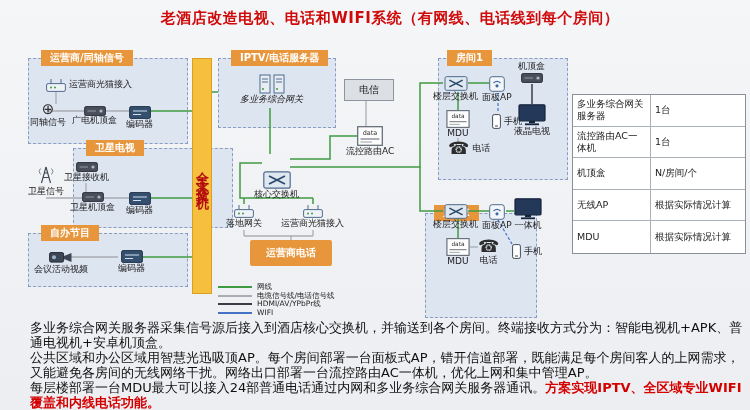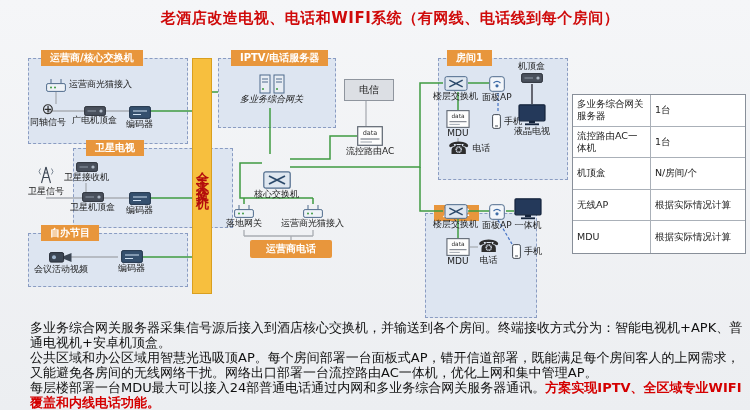--- a/index.html
+++ b/index.html
@@ -8,21 +8,21 @@
   .title { position:absolute; top:9px; left:0; width:100%; text-align:center; font-size:15px; font-weight:bold; color:#cf0a0a; letter-spacing:.5px;margin-left:15px; }
   .diagram { position:absolute; top:52px; left:0; width:750px; height:266px; }
   .group { position:absolute; background:#dde5f1; border:1.6px dashed #8a9cc2; z-index:0; }
   .ghead { position:absolute; top:-9px; left:12px; background:#e8963c; color:#fff; font-size:10px; font-weight:bold; line-height:1; padding:3px 9px; white-space:nowrap; z-index:4; }
   .wires { position:absolute; left:0; top:0; z-index:1; }
   .node { position:absolute; display:flex; flex-direction:column; align-items:center; gap:1px; z-index:3; }
   .node.row { flex-direction:row; gap:3px; }
   .nlabel { font-size:9px; line-height:1.1; color:#1c1c1c; white-space:nowrap; text-align:center; }
   .vbar { position:absolute; left:192px; top:6px; width:20px; height:236px; background:#f7bf3e; border:1px solid #d99f1f; color:#b40d0d; font-size:13px; font-weight:bold; writing-mode:vertical-rl; text-orientation:upright; display:flex; align-items:center; justify-content:center; letter-spacing:5px; z-index:2; }
   .graybox { position:absolute; left:344px; top:27px; width:50px; height:22px; background:#dcdfe4; border:1px solid #8f959e; font-size:10px; color:#222; display:flex; align-items:center; justify-content:center; z-index:2; }
-  .orangebox { position:absolute; left:250px; top:188px; width:82px; height:18px; background:#e8963c; border-radius:2px; color:#fff; font-size:10px; font-weight:bold; display:flex; align-items:center; justify-content:center; z-index:2;text-align:right; }
+  .orangebox { position:absolute; left:250px; top:188px; width:82px; height:26px; background:#e8963c; border-radius:2px; color:#fff; font-size:10px; font-weight:bold; display:flex; align-items:center; justify-content:center; z-index:2;text-align:right; }
   .glyph-phone { font-size:17px; line-height:1; color:#2d2d2d; }
   .glyph-coax { font-size:15px; line-height:1; color:#2d2d2d; }
   .spec { position:absolute; left:572px; top:42px; width:174px; border:1px solid #888f99; background:#fff; display:grid; grid-template-columns:78px 94px; grid-auto-rows:31.5px; z-index:2; }
   .spec .cell { border-right:1px solid #aab0b8; border-bottom:1px solid #aab0b8; font-size:9.5px; color:#222; padding:2px 4px; display:flex; align-items:center; line-height:1.25; }
   .spec .cell:nth-child(2n) { border-right:none; }
   .spec .cell:nth-last-child(-n+2) { border-bottom:none; }
   .legend { position:absolute; left:218px; top:231px; z-index:2; }
   .lrow { display:flex; align-items:center; gap:5px; height:8.5px; }
   .lline { width:34px; border-top:2px solid #000; }
   .llabel { font-size:7.5px; color:#222; white-space:nowrap; }
@@ -31,21 +31,21 @@
 </style>
 </head>
 <body>
 
 <div class="page">
   <div class="title">老酒店改造电视、电话和WIFI系统（有网线、电话线到每个房间）</div>
 
   <div class="diagram">
 
     <div class="group" style="left:28px;top:6px;width:160px;height:86px;">
-      <div class="ghead">运营商/核心交换机</div>
+      <div class="ghead">运营商/同轴信号</div>
     </div>
     <div class="group" style="left:28px;top:96px;width:160px;height:80px;margin-left:45px;">
       <div class="ghead">卫星电视</div>
     </div>
     <div class="group" style="left:28px;top:181px;width:160px;height:54px;">
       <div class="ghead">自办节目</div>
     </div>
     <div class="group" style="left:218px;top:6px;width:118px;height:70px;">
       <div class="ghead">IPTV/电话服务器</div>
     </div>
@@ -332,20 +332,38 @@
       <div class="cell">流控路由AC一体机</div>
       <div class="cell">1台</div>
       <div class="cell">机顶盒</div>
       <div class="cell">N/房间/个</div>
       <div class="cell">无线AP</div>
       <div class="cell">根据实际情况计算</div>
       <div class="cell">MDU</div>
       <div class="cell">根据实际情况计算</div>
     </div>
 
+    <div class="legend">
+      <div class="lrow">
+        <span class="lline" style="border-color:#3f9b41;"></span>
+        <span class="llabel">网线</span>
+      </div>
+      <div class="lrow">
+        <span class="lline" style="border-color:#a9adb3;"></span>
+        <span class="llabel">电缆信号线/电话信号线</span>
+      </div>
+      <div class="lrow">
+        <span class="lline" style="border-color:#3b3b46;"></span>
+        <span class="llabel">HDMI/AV/YPbPr线</span>
+      </div>
+      <div class="lrow">
+        <span class="lline" style="border-color:#4472c4;"></span>
+        <span class="llabel">WIFI</span>
+      </div>
+    </div>
   </div>
 
   <div class="notes">
     <p>多业务综合网关服务器采集信号源后接入到酒店核心交换机，并输送到各个房间。终端接收方式分为：智能电视机+APK、普通电视机+安卓机顶盒。</p>
     <p>公共区域和办公区域用智慧光迅吸顶AP。每个房间部署一台面板式AP，错开信道部署，既能满足每个房间客人的上网需求，又能避免各房间的无线网络干扰。网络出口部署一台流控路由AC一体机，优化上网和集中管理AP。</p>
     <p><span>每层楼部署一台MDU最大可以接入24部普通电话通过内网和多业务综合网关服务器通讯。</span><span class="red">方案实现IPTV、全区域专业WIFI覆盖和内线电话功能。</span></p>
   </div>
 </div>
 
 </body></html>

